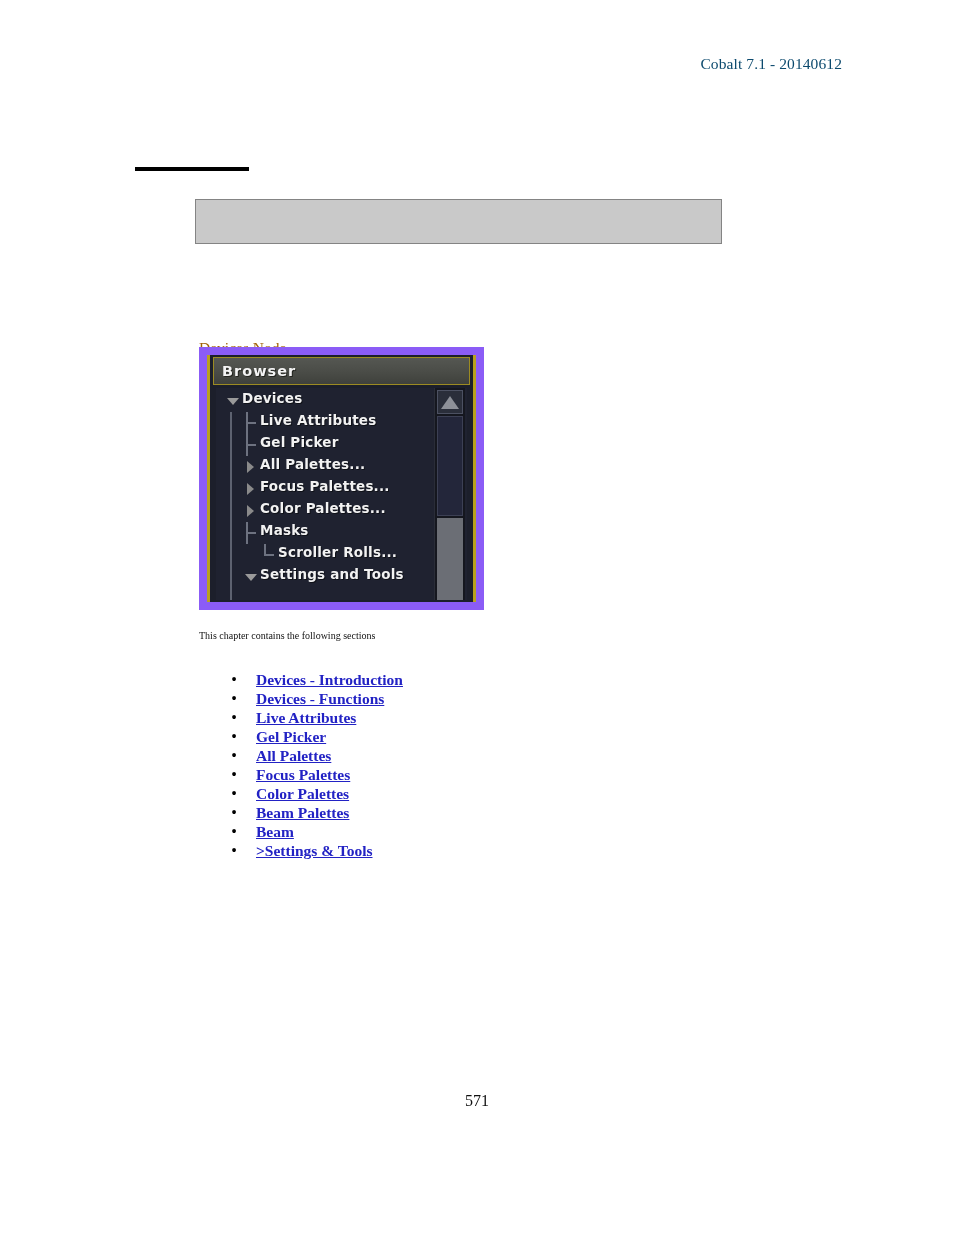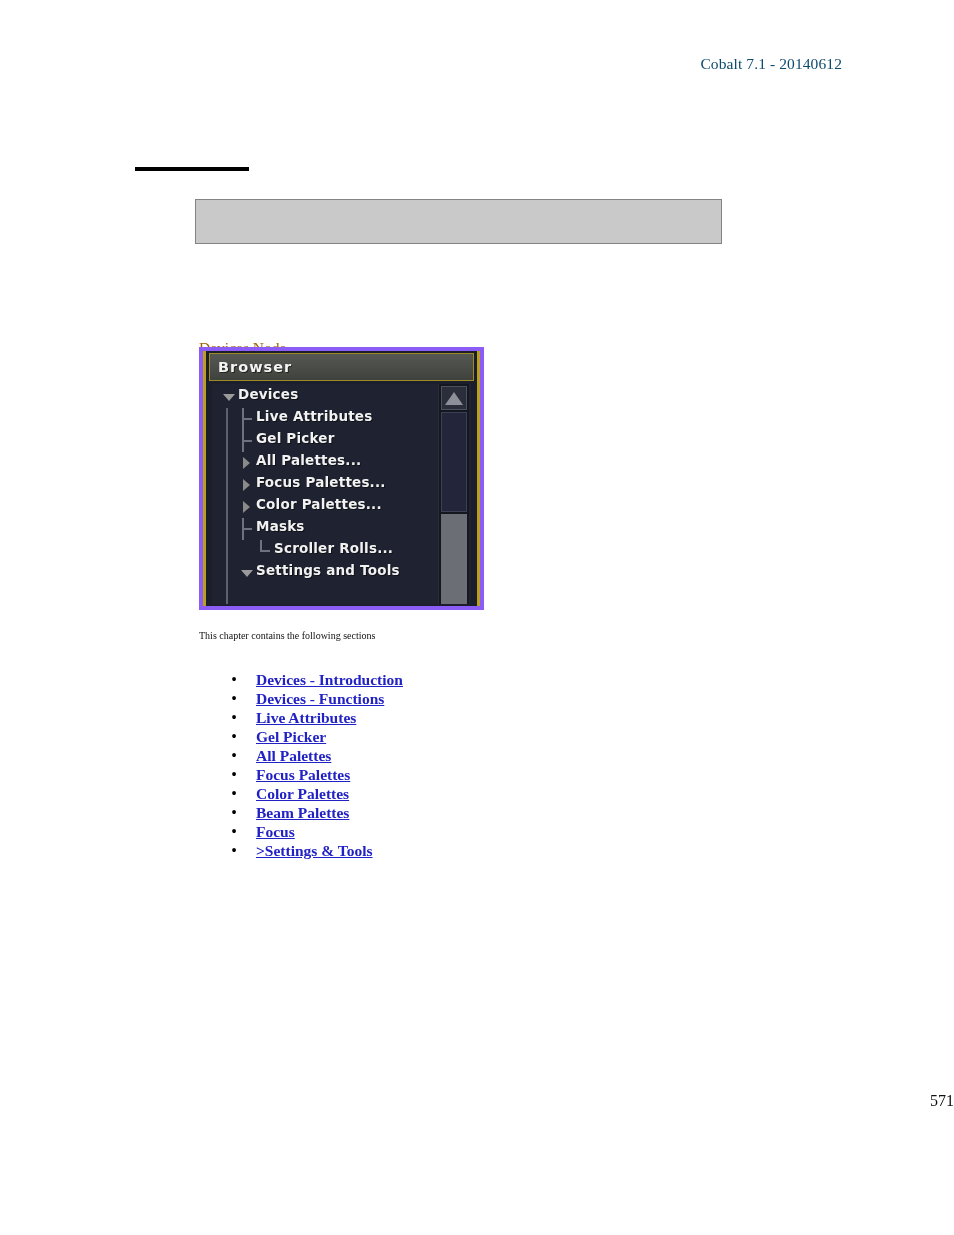--- a/index.html
+++ b/index.html
@@ -61,21 +61,21 @@
   }
 
   
   .browser-widget {
     position: absolute;
     left: 199px;
     top: 347px;
     width: 285px;
     height: 263px;
     box-sizing: border-box;
-    border: 4px solid #8b5cf6;
+    border: 8px solid #8b5cf6;
     background: #1c1f2b;
     overflow: hidden;
     font-family: "DejaVu Sans", "Liberation Sans", sans-serif;
   }
   .bw-inner {
     position: absolute;
     left: 0; top: 0; right: 0; bottom: 0;
     border-left: 3px solid #b8a11c;
     border-right: 3px solid #b8a11c;
     box-sizing: border-box;
@@ -283,21 +283,21 @@
     text-decoration: underline;
     font-weight: bold;
   }
 
   
   .page-number {
     position: absolute;
     left: 0;
     right: 0;
     top: 1092px;
-    text-align: right;
+    text-align: center;
     font-size: 16px;
     color: #101010;
   }
 </style>
 </head>
 <body>
 
 <div class="page-header">Cobalt 7.1 - 20140612</div>
 
 <div class="chapter-rule"></div>
@@ -369,17 +369,17 @@
 
 <ul class="link-list" id="link-list">
     <li><span class="bullet">•</span><a href="#">Devices - Introduction</a></li>
     <li><span class="bullet">•</span><a href="#">Devices - Functions</a></li>
     <li><span class="bullet">•</span><a href="#">Live Attributes</a></li>
     <li><span class="bullet">•</span><a href="#">Gel Picker</a></li>
     <li><span class="bullet">•</span><a href="#">All Palettes</a></li>
     <li><span class="bullet">•</span><a href="#">Focus Palettes</a></li>
     <li><span class="bullet">•</span><a href="#">Color Palettes</a></li>
     <li><span class="bullet">•</span><a href="#">Beam Palettes</a></li>
-    <li><span class="bullet">•</span><a href="#">Focus</a></li>
+    <li><span class="bullet">•</span><a href="#">Beam</a></li>
     <li><span class="bullet">•</span><a href="#">&gt;Settings &amp; Tools</a></li>
   </ul>
 
 <div class="page-number">571</div>
 
 </body></html>

